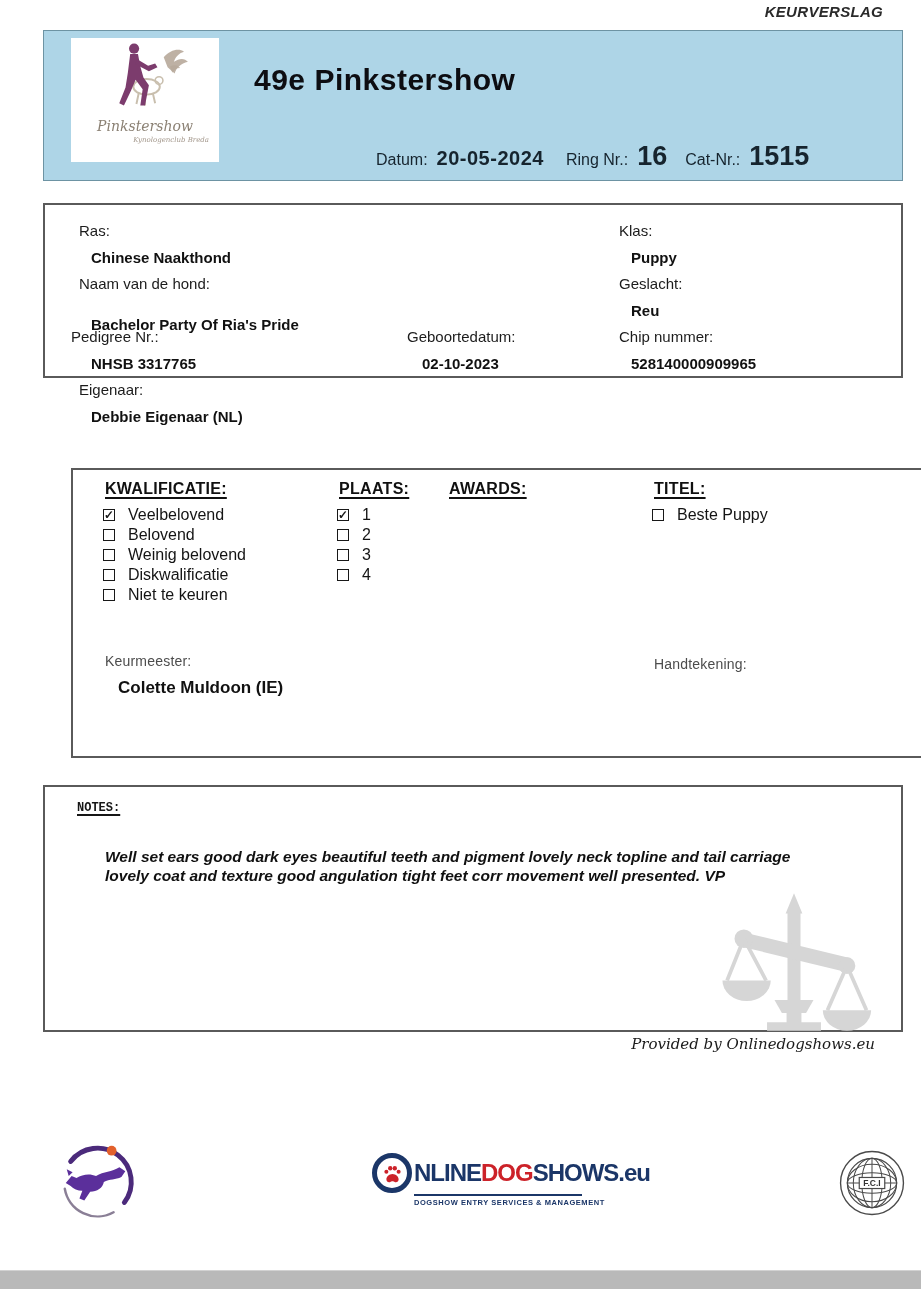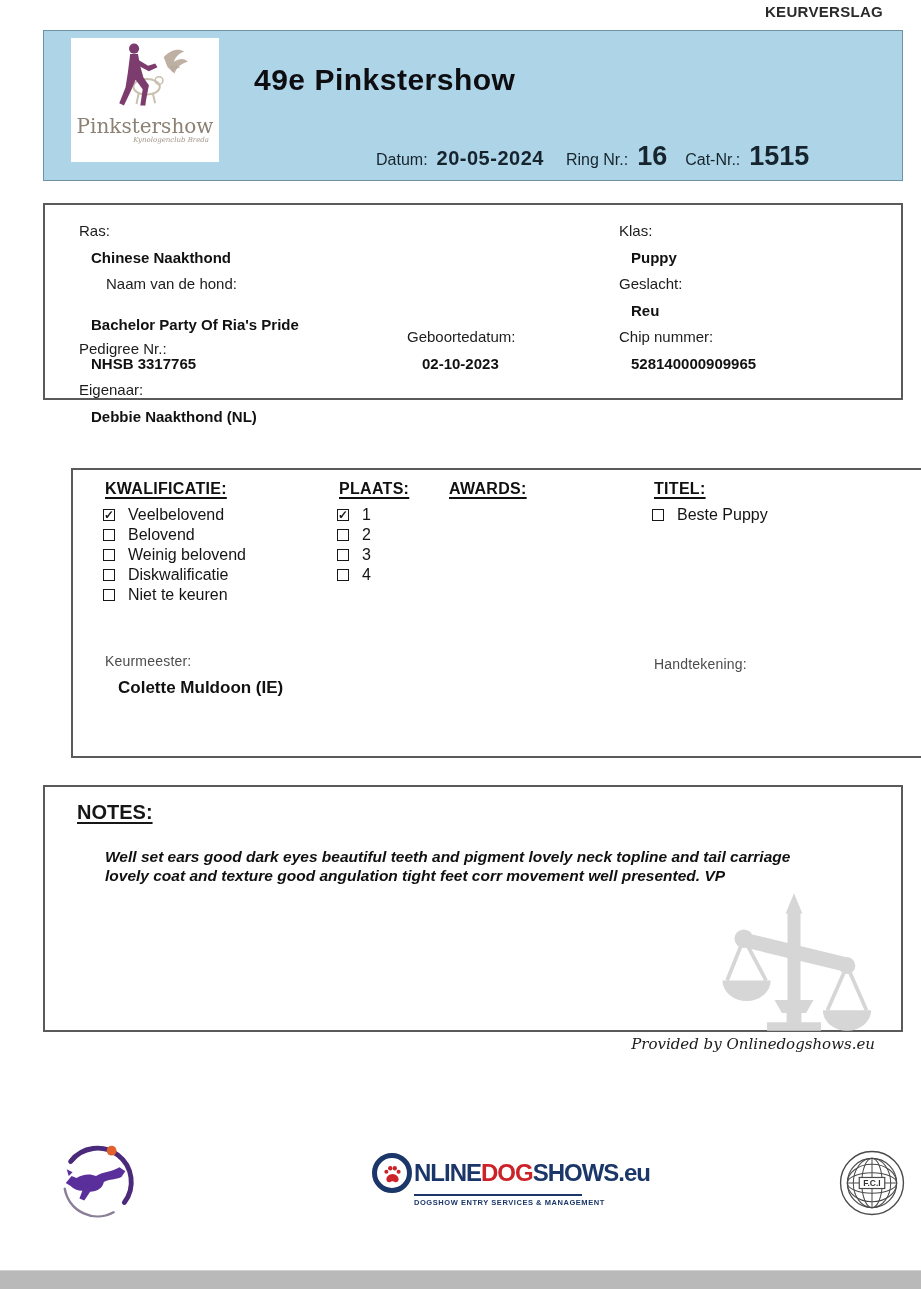--- a/index.html
+++ b/index.html
@@ -14,27 +14,27 @@
     --dog-violet:#5b2f9b;
     --ball-orange:#e2602c;
     --watermark:#d6d6d6;
     --bar-gray:#b9b9b9;
   }
   *{box-sizing:border-box;margin:0;padding:0;}
   html,body{background:#fff;}
   body{font-family:"Liberation Sans",sans-serif;color:var(--ink);}
   .page{position:relative;width:921px;height:1289px;background:#fff;overflow:hidden;}
 
-  .doc-label{position:absolute;top:3px;right:38px;font-size:15px;font-weight:bold;color:#2a2a2a;letter-spacing:.3px;}
+  .doc-label{position:absolute;top:3px;right:38px;font-size:15px;font-weight:bold;font-style:italic;color:#2a2a2a;letter-spacing:.3px;}
 
   
   .header-box{position:absolute;left:43px;top:30px;width:860px;height:151px;background:var(--header-blue);border:1px solid #6d93a3;}
   .logo-panel{position:absolute;left:27px;top:7px;width:148px;height:124px;background:#fff;display:flex;flex-direction:column;align-items:center;}
   .logo-art{width:110px;height:78px;margin-top:2px;}
-  .logo-script{font-family:"DejaVu Serif",serif;font-size:20px;color:var(--script-taupe);line-height:20px;margin-top:-2px;}
+  .logo-script{font-family:"DejaVu Serif",serif;font-style:italic;font-size:14px;color:var(--script-taupe);line-height:20px;margin-top:-2px;}
   .logo-sub{font-family:"DejaVu Serif",serif;font-style:italic;font-size:7px;color:#a2968a;align-self:flex-end;margin-right:10px;}
   .show-title{position:absolute;left:210px;top:32px;font-size:30px;font-weight:bold;color:#0d0d12;letter-spacing:.5px;}
   .header-meta{position:absolute;left:332px;bottom:8px;display:flex;align-items:baseline;color:#16242e;}
   .meta-label{font-size:16px;}
   .meta-value{font-weight:bold;}
   .meta-value.date{font-size:20px;margin-left:9px;margin-right:22px;letter-spacing:.5px;}
   .meta-value.big{font-size:27px;margin-left:9px;margin-right:18px;margin-top:38px;}
 
   
   .frame{position:absolute;left:43px;width:860px;background:#fff;border:2px solid var(--box-border);}
@@ -43,21 +43,21 @@
 
   
   .colhead{position:absolute;font-size:16px;font-weight:bold;text-decoration:underline;text-underline-offset:3px;text-decoration-thickness:1.5px;color:#101010;letter-spacing:.3px;}
   .cb-list{position:absolute;display:flex;flex-direction:column;gap:7px;}
   .cb-row{display:flex;align-items:center;gap:13px;height:13px;}
   .cb{width:12px;height:12px;border:1.6px solid #181818;display:flex;align-items:center;justify-content:center;font-size:12px;font-weight:bold;line-height:1;color:#181818;background:#fff;}
   .cb-label{font-size:16px;color:#141414;}
   .gray-lbl{position:absolute;font-size:14px;color:var(--muted);letter-spacing:.2px;}
 
   
-  .notes-head{position:absolute;left:32px;top:14px;font-size:20px;font-weight:bold;text-decoration:underline;text-underline-offset:3px;text-decoration-thickness:1.5px;}
+  .notes-head{position:absolute;left:32px;top:14px;font-size:12px;font-weight:bold;text-decoration:underline;text-underline-offset:3px;text-decoration-thickness:1.5px;font-family:Liberation Mono, monospace;}
   .notes-text{position:absolute;left:60px;top:60px;width:712px;font-size:15.5px;font-weight:bold;font-style:italic;line-height:19px;color:#101010;}
   .scales{position:absolute;right:28px;bottom:-2px;width:158px;height:142px;}
 
   .provided{position:absolute;right:46px;top:1035px;font-family:"DejaVu Serif",serif;font-style:italic;font-size:15px;color:#1a1a1a;}
 
   
   .dogclub-logo{position:absolute;left:53px;top:1140px;width:88px;height:82px;}
   .ods-logo{position:absolute;left:372px;top:1153px;display:flex;flex-direction:column;align-items:center;}
   .ods-top{display:flex;align-items:center;}
   .ods-circle{width:40px;height:40px;border:5px solid var(--ods-navy);border-radius:50%;display:flex;align-items:center;justify-content:center;background:#fff;}
@@ -96,29 +96,29 @@
     <div class="header-meta">
       <span class="meta-label">Datum:</span>
       <span class="meta-value date">20-05-2024</span>
       <span class="meta-label">Ring Nr.:</span>
       <span class="meta-value big">16</span>
       <span class="meta-label">Cat-Nr.:</span>
       <span class="meta-value big">1515</span>
     </div>
   </div>
 
-  <div class="frame" style="top:203px;height:197px;padding-left:24px;">
+  <div class="frame" style="top:203px;height:175px;padding-left:24px;">
     <div class="lbl" style="left:34px;top:17px;">Ras:</div>
     <div class="val" style="left:46px;top:44px;">Chinese Naakthond</div>
-    <div class="lbl" style="left:34px;top:70px;margin-left:27px;">Naam van de hond:</div>
+    <div class="lbl" style="left:34px;top:70px;">Naam van de hond:</div>
     <div class="val" style="left:46px;top:111px;">Bachelor Party Of Ria's Pride</div>
-    <div class="lbl" style="left:34px;top:123px;margin-top:12px;">Pedigree Nr.:</div>
+    <div class="lbl" style="left:26px;top:123px;">Pedigree Nr.:</div>
     <div class="val" style="left:46px;top:150px;">NHSB 3317765</div>
     <div class="lbl" style="left:34px;top:176px;">Eigenaar:</div>
-    <div class="val" style="left:46px;top:203px;">Debbie Naakthond (NL)</div>
+    <div class="val" style="left:46px;top:203px;">Debbie Eigenaar (NL)</div>
 
     <div class="lbl" style="left:362px;top:123px;">Geboortedatum:</div>
     <div class="val" style="left:377px;top:150px;">02-10-2023</div>
 
     <div class="lbl" style="left:574px;top:17px;">Klas:</div>
     <div class="val" style="left:586px;top:44px;">Puppy</div>
     <div class="lbl" style="left:574px;top:70px;">Geslacht:</div>
     <div class="val" style="left:586px;top:97px;">Reu</div>
     <div class="lbl" style="left:574px;top:123px;">Chip nummer:</div>
     <div class="val" style="left:586px;top:150px;">528140000909965</div>

